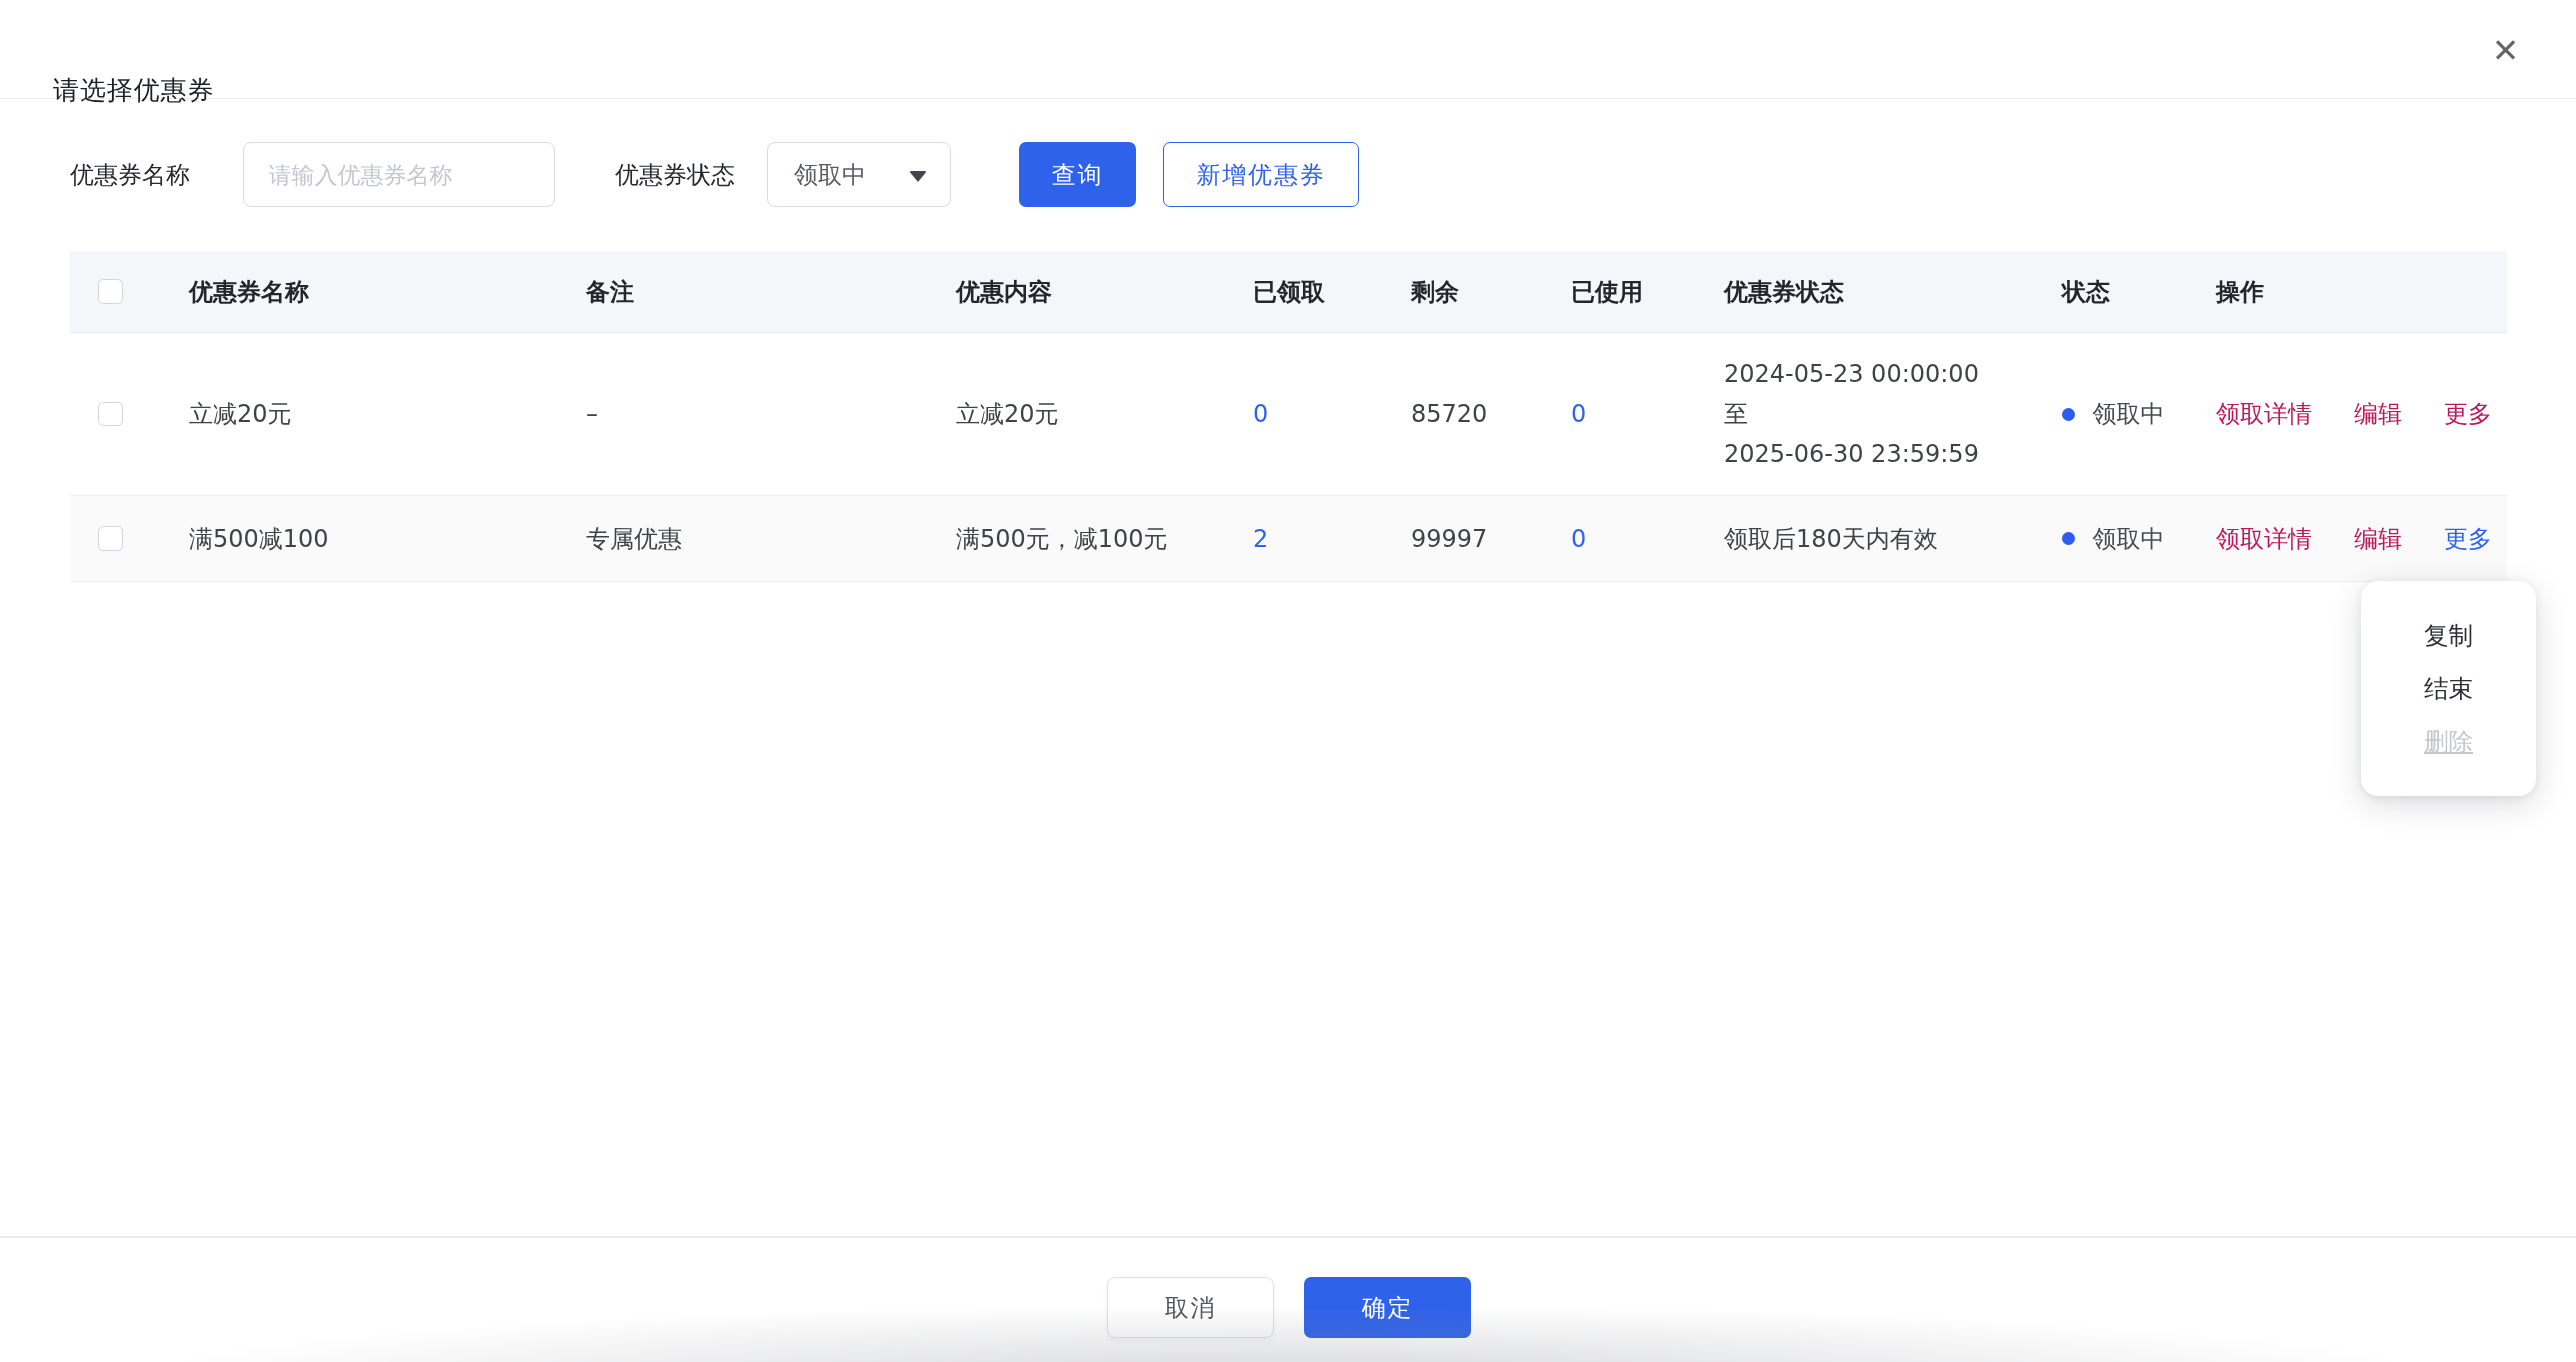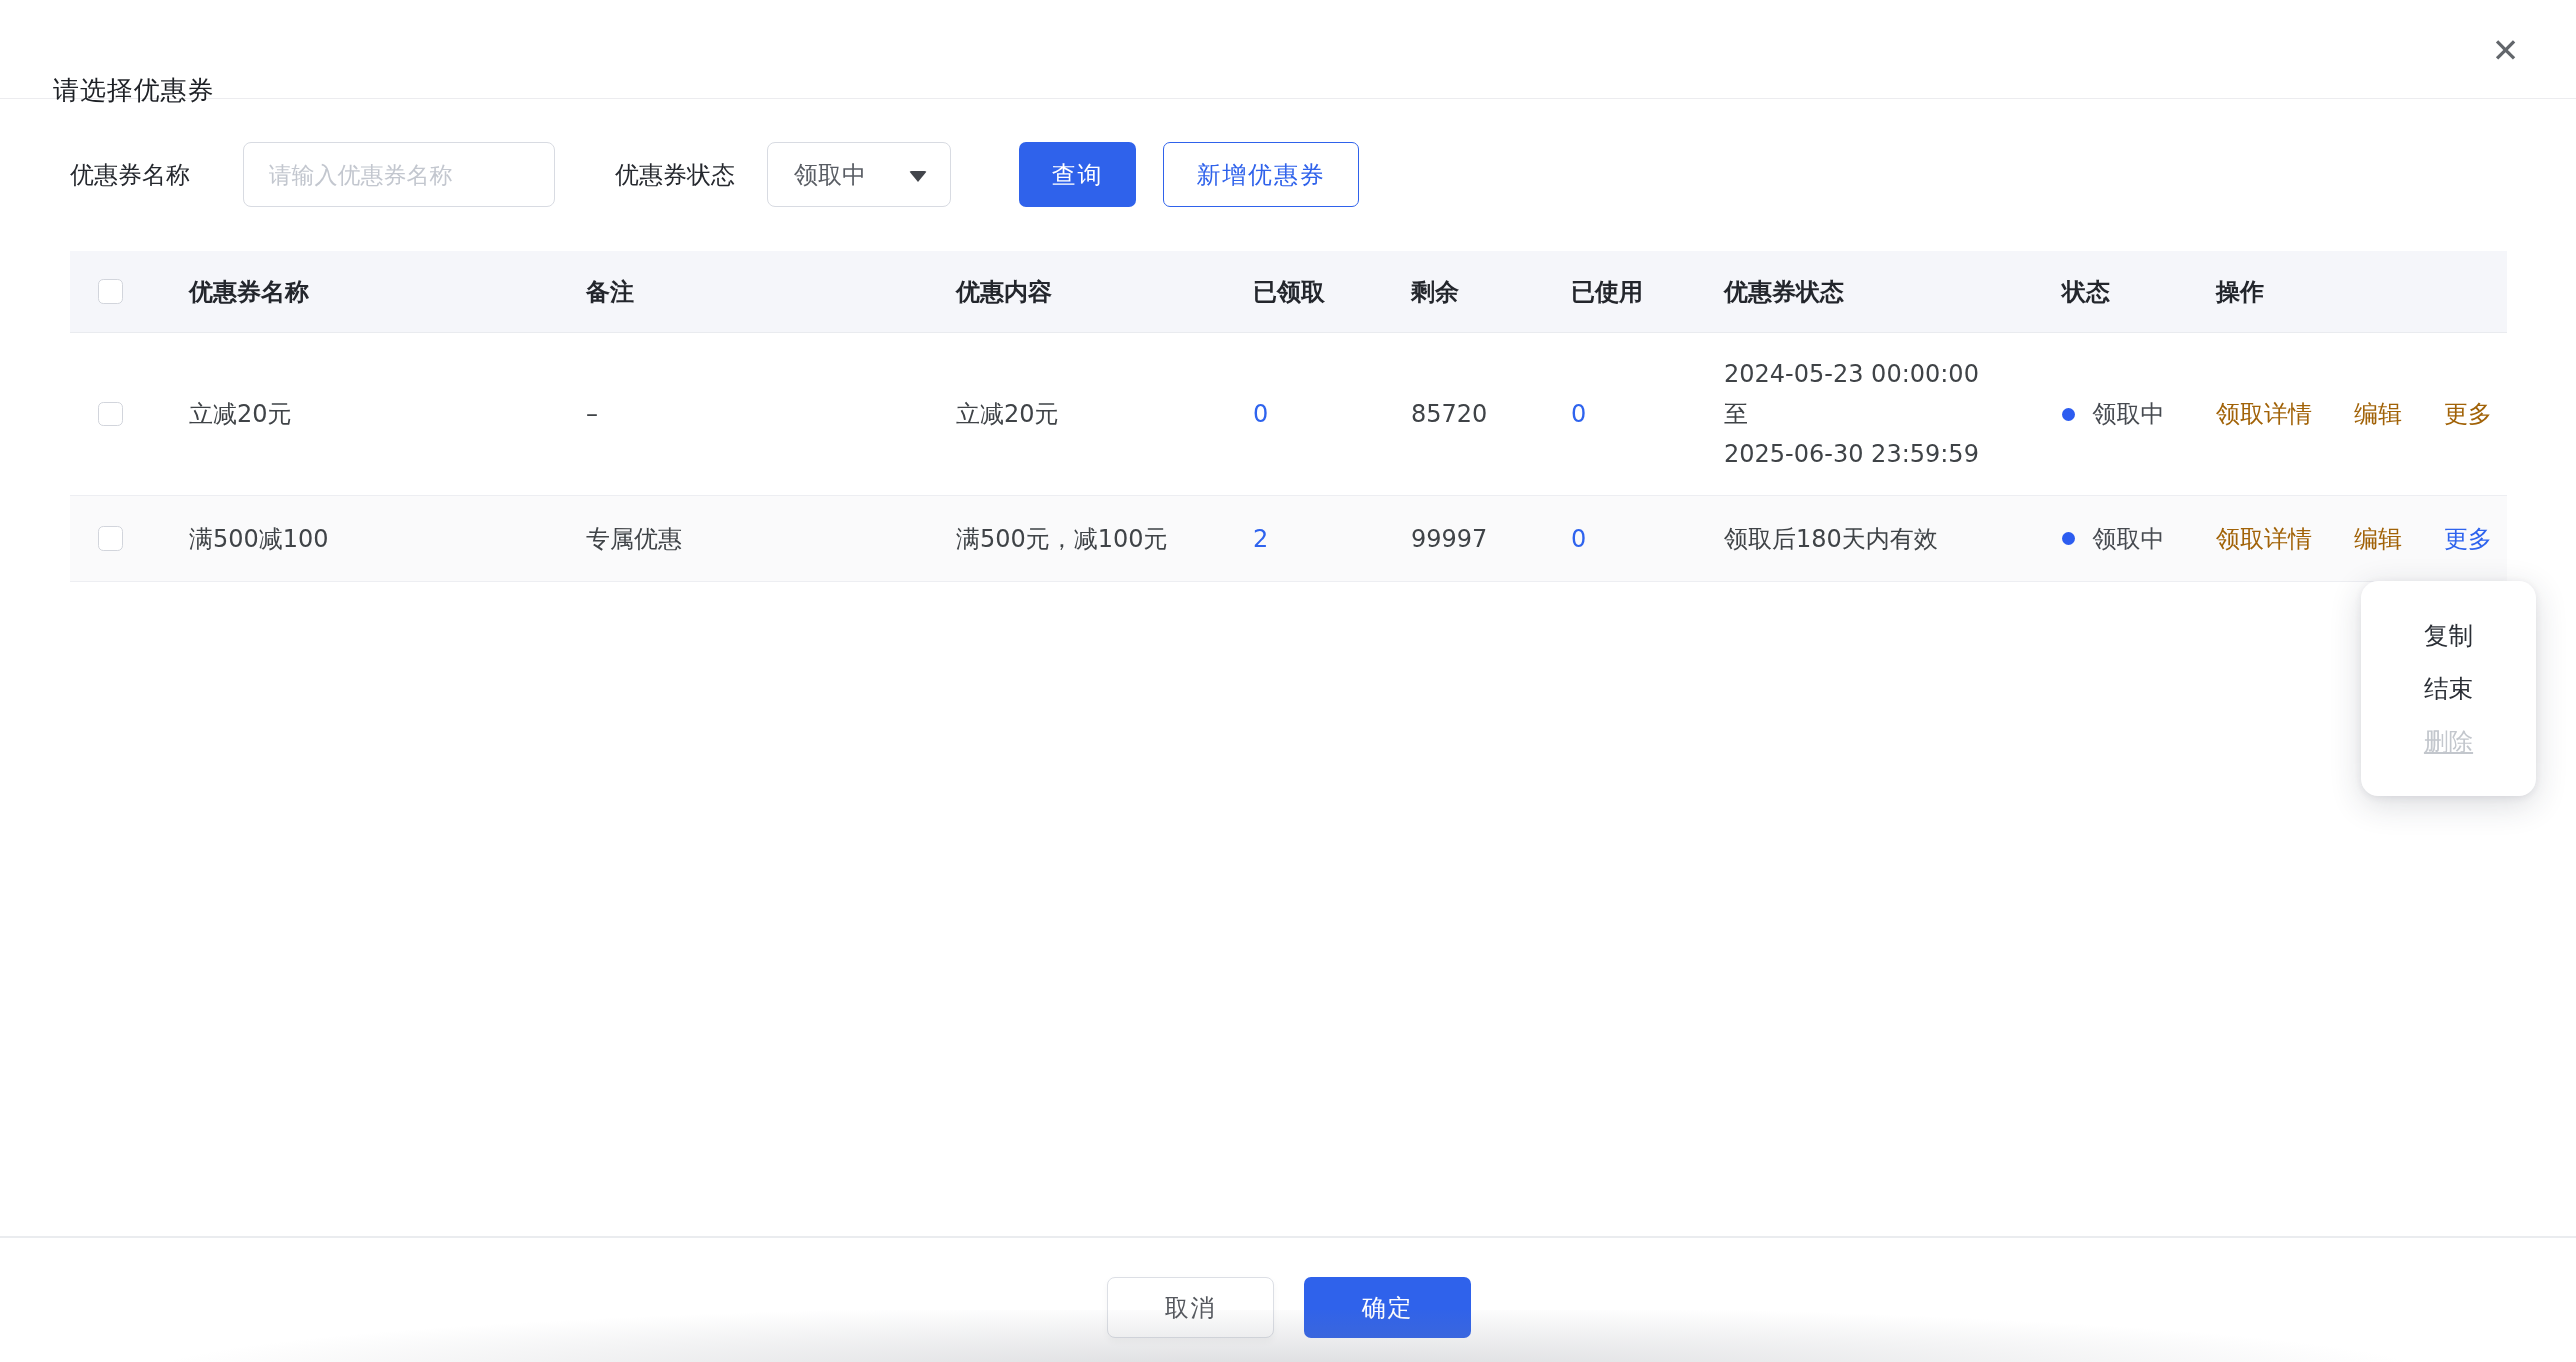--- a/index.html
+++ b/index.html
@@ -97,21 +97,21 @@
     width: 24.6px; height: 24.6px; background: #fff;
     border: 1.8px solid #d2d5dc; border-radius: 5.3px; cursor: pointer;
   }
   .link { color: #2e63ee; cursor: pointer; }
   .period-multiline { flex-direction: column; align-items: flex-start; justify-content: center; line-height: 40px; }
   .status-dot {
     width: 13px; height: 13px; border-radius: 50%; background: #2c5cf0;
     margin-right: 17.5px; flex: 0 0 auto;
   }
   .status-text { color: #464a50; }
-  .action-link { color: #a16207; cursor: pointer; margin-right: 42px; }
+  .action-link { color: #be185d; cursor: pointer; margin-right: 42px; }
   .action-link:last-child { margin-right: 8px; font-family: Liberation Serif, serif; }
   .action-link.active { color: #2e63ee; }
 
   
   .more-menu {
     position: absolute; left: 2361px; top: 581px; width: 175px;
     background: #ffffff; border-radius: 17px; padding: 28px 0;
     box-shadow: 0 8.8px 32px rgba(40, 44, 60, 0.16), 0 1.8px 7px rgba(40,44,60,0.08);
     z-index: 20;
   }

